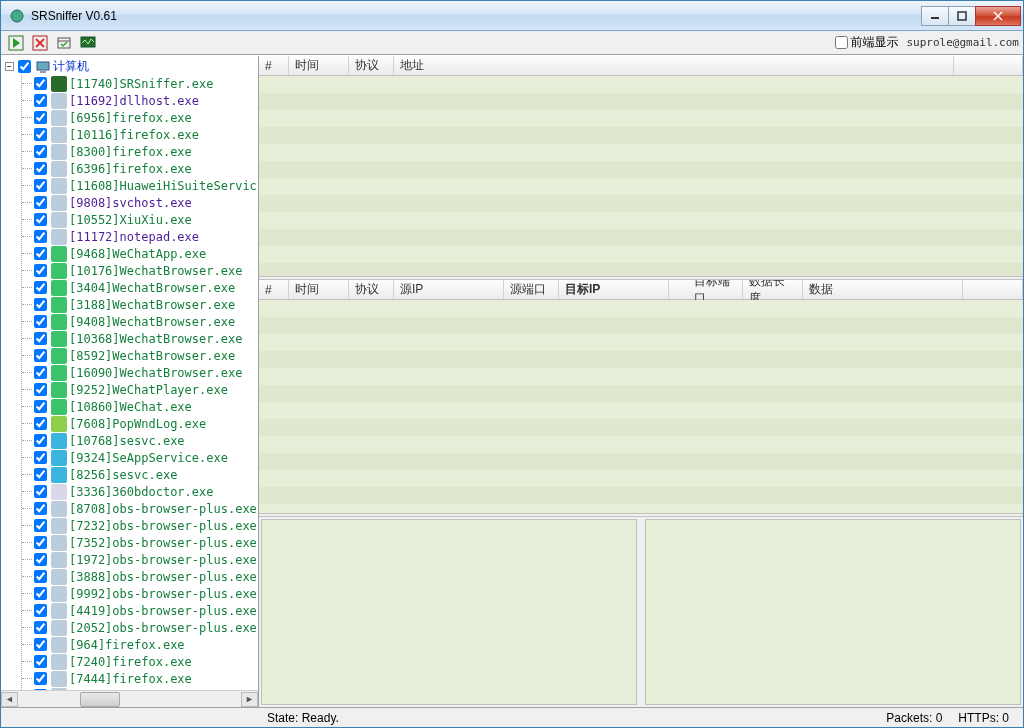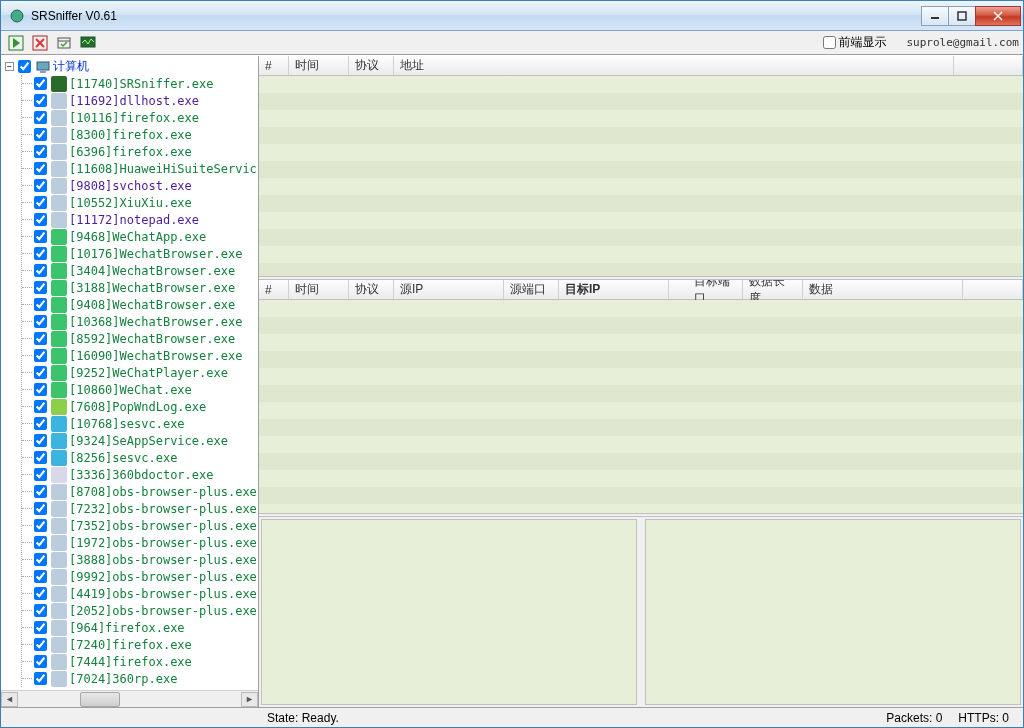--- a/index.html
+++ b/index.html
@@ -11,21 +11,21 @@
 .titlebar-icon { width: 16px; height: 16px; margin-right: 6px; }
 .titlebar-title { flex: 1; font-size: 12px; color: #000; }
 .winbtns { display: flex; height: 20px; }
 .winbtn { width: 28px; height: 20px; border: 1px solid #8ba2b6; background: linear-gradient(to bottom,#f6fafd,#d8e6f3); display:flex;align-items:center;justify-content:center; margin-left:-1px; font-family: Arial; }
 .winbtn.close { width: 46px; background: linear-gradient(to bottom,#e9a49a,#d4593e 45%,#c53923 55%,#e0745c); color:#fff; border-color:#a33; }
 .winbtn svg { width:10px; height:10px; }
 
 .toolbar { height: 24px; background: #f0f0f0; display: flex; align-items: center; padding: 2px 4px; border-bottom: 1px solid #a0a0a0; }
 .toolbar-btn { width: 22px; height: 20px; border: 1px solid transparent; display:flex;align-items:center;justify-content:center; margin-right: 2px; }
 .toolbar .spacer { flex:1; }
-.frontend-chk { display:flex; align-items:center; margin-right: 20px; }
+.frontend-chk { display:flex; align-items:center; margin-right: 8px; }
 .frontend-chk input { margin-right: 2px; }
 .email { color: #333; font-family: monospace; font-size: 11px; }
 
 .content { flex:1; display:flex; overflow:hidden; border-top:1px solid #fff; }
 
 .left-pane { width: 258px; background:#fff; border-right:1px solid #a0a0a0; display:flex; flex-direction:column; overflow:hidden; }
 .tree { flex:1; overflow-y:auto; overflow-x:hidden; padding:2px 0 2px 2px; position:relative; }
 .tree-root { display:flex; align-items:center; height:17px; padding-left:2px; }
 .tree-expand { width:9px; height:9px; border:1px solid #919191; display:inline-flex; align-items:center; justify-content:center; font-size:8px; line-height:1; font-family:monospace; margin-right:4px; background:#fff; }
 .tree-root input[type=checkbox] { margin-right:4px; }
@@ -153,20 +153,25 @@
               <span class="lbl">[11740]SRSniffer.exe</span>
             </div>
             <div class="tree-item blue">
               <input type="checkbox" checked="" style="">
               <span class="proc-icon" style="background:#bcd"></span>
               <span class="lbl">[11692]dllhost.exe</span>
             </div>
             <div class="tree-item gray">
               <input type="checkbox" checked="" style="">
               <span class="proc-icon" style="background:#bcd"></span>
+              <span class="lbl">[6956]firefox.exe</span>
+            </div>
+            <div class="tree-item gray">
+              <input type="checkbox" checked="" style="">
+              <span class="proc-icon" style="background:#bcd"></span>
               <span class="lbl">[10116]firefox.exe</span>
             </div>
             <div class="tree-item gray">
               <input type="checkbox" checked="" style="">
               <span class="proc-icon" style="background:#bcd"></span>
               <span class="lbl">[8300]firefox.exe</span>
             </div>
             <div class="tree-item gray">
               <input type="checkbox" checked="" style="">
               <span class="proc-icon" style="background:#bcd"></span>

